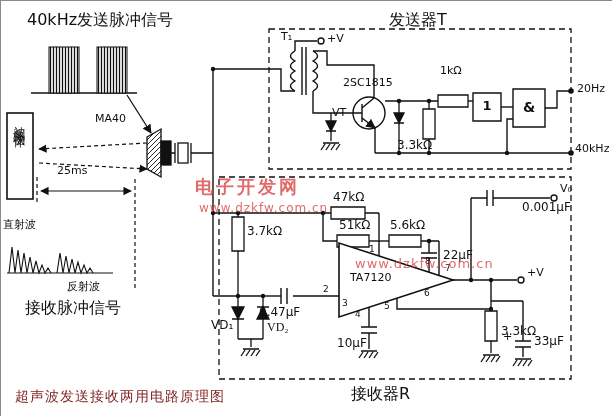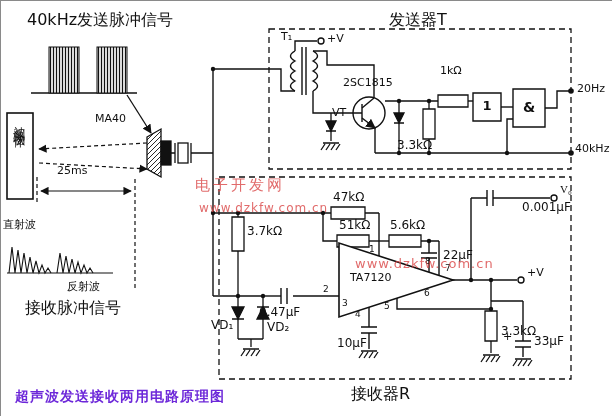--- a/index.html
+++ b/index.html
@@ -4,23 +4,23 @@
 <style>
   html,body{margin:0;padding:0;background:#f2f2f2;}
   #page{position:relative;width:612px;height:416px;background:#ffffff;border:1px solid #8a8a8a;
         font-family:"DejaVu Sans",sans-serif;overflow:hidden;}
   #page svg{position:absolute;left:0;top:0;}
   .lbl{position:absolute;font:11px "DejaVu Sans",sans-serif;color:#101010;white-space:nowrap;line-height:1.1;}
   .lbl.s10{font-size:12px;}
   .lbl.s12{font-size:16px;}
   .lbl.pin{font-size:9px;}
   .lbl.gate{text-align:center;font-size:13px;font-weight:bold;}
-  .lbl.wm-big{font-size:15px;font-weight:normal;letter-spacing:3px;color:rgba(218,70,70,0.8);}
+  .lbl.wm-big{font-size:18px;font-weight:bold;letter-spacing:3px;color:rgba(218,70,70,0.8);}
   .lbl.wm-url{font-size:12px;color:rgba(218,70,70,0.8);letter-spacing:1px;}
-  .lbl.title-red{font-size:14px;color:#6d28d9;letter-spacing:1px;font-weight:bold;}
+  .lbl.title-red{font-size:14px;color:#7f1d1d;letter-spacing:1px;}
   .lbl.vert{writing-mode:vertical-rl;letter-spacing:3px;font-size:12px;}
   svg path,svg rect.sym,svg circle.sym,svg polygon.sym,svg line{vector-effect:non-scaling-stroke;}
 </style>
 </head>
 <body>
 
 <div id="page">
 
 <svg width="612" height="416" viewBox="0 0 612 416">
   <defs>
@@ -262,38 +262,38 @@
 <div class="lbl s10" style="left:396px;top:138px;">3.3kΩ</div>
 <div class="lbl gate" style="left:472px;top:98px;width:28px;">1</div>
 <div class="lbl gate" style="left:512px;top:99px;width:32px;font-size:14px;">&amp;</div>
 <div class="lbl" style="left:576px;top:82px;">20Hz</div>
 <div class="lbl" style="left:574px;top:142px;">40kHz</div>
 
 <div class="lbl s12" style="left:350px;top:384px;">接收器R</div>
 <div class="lbl s10" style="left:246px;top:224px;">3.7kΩ</div>
 <div class="lbl s10" style="left:332px;top:190px;">47kΩ</div>
 <div class="lbl s10" style="left:498px;top:200px;margin-left:23px;">0.001μF</div>
-<div class="lbl" style="left:559px;top:182px;font-family:Liberation Serif, serif;">V₀</div>
+<div class="lbl" style="left:559px;top:182px;">V₀</div>
 <div class="lbl s10" style="left:338px;top:218px;">51kΩ</div>
 <div class="lbl s10" style="left:389px;top:218px;">5.6kΩ</div>
 <div class="lbl s10" style="left:442px;top:248px;">22μF</div>
 <div class="lbl" style="left:349px;top:271px;">TA7120</div>
 
 <div class="lbl pin" style="left:368px;top:244px;">1</div>
 <div class="lbl pin" style="left:322px;top:284px;">2</div>
 <div class="lbl pin" style="left:341px;top:298px;">3</div>
 <div class="lbl pin" style="left:354px;top:309px;">4</div>
 <div class="lbl pin" style="left:383px;top:301px;">5</div>
 <div class="lbl pin" style="left:423px;top:288px;">6</div>
 <div class="lbl pin" style="left:444px;top:263px;">7</div>
 <div class="lbl pin" style="left:424px;top:256px;">8</div>
 
 <div class="lbl s10" style="left:258px;top:305px;">0.47μF</div>
 <div class="lbl s10" style="left:210px;top:318px;">VD₁</div>
-<div class="lbl s10" style="left:266px;top:320px;">VD₂</div>
+<div class="lbl s10" style="left:266px;top:320px;font-family:Liberation Serif, serif;">VD₂</div>
 <div class="lbl s10" style="left:336px;top:336px;">10μF</div>
 <div class="lbl s10" style="left:500px;top:324px;">3.3kΩ</div>
 <div class="lbl s10" style="left:533px;top:334px;">33μF</div>
 <div class="lbl" style="left:502px;top:330px;">+</div>
 <div class="lbl" style="left:526px;top:266px;">+V</div>
 
 <div class="lbl wm-big" style="left:194px;top:176px;">电子开发网</div>
 <div class="lbl wm-url" style="left:198px;top:201px;">www.dzkfw.com.cn</div>
 <div class="lbl wm-url" style="left:354px;top:256px;font-size:13px;">www.dzkfw.com.cn</div>
 

